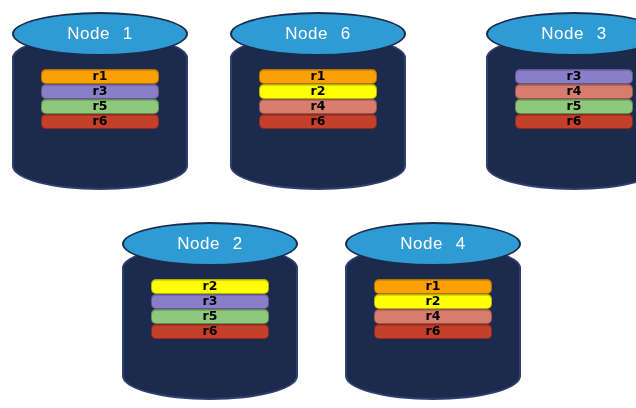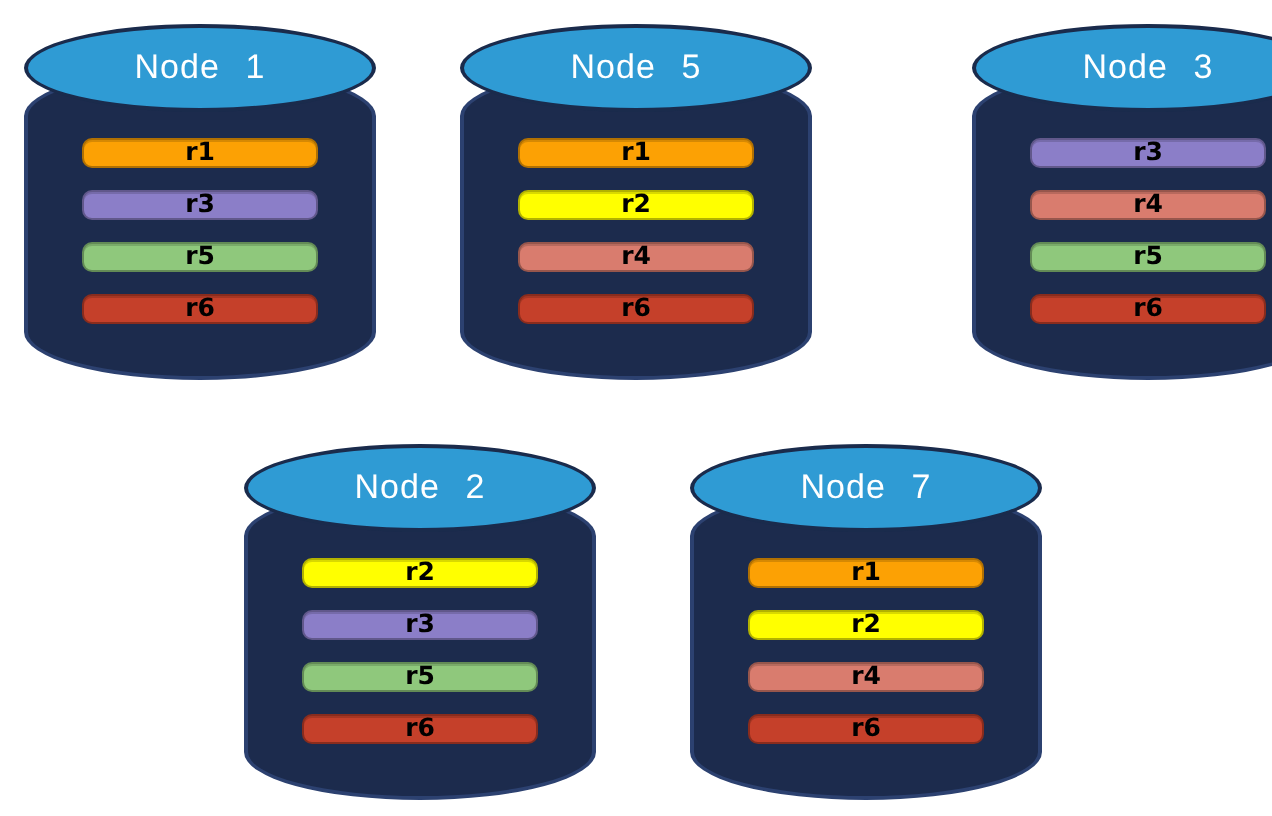--- a/index.html
+++ b/index.html
@@ -55,21 +55,20 @@
     letter-spacing: 0.5px;
     word-spacing: 0.45em;
     white-space: nowrap;
   }
   .bars {
     position: absolute;
     left: 29px; right: 29px;
     top: 57px;
     display: flex;
     flex-direction: column;
-    gap: 11px;
   }
   .bar {
     height: 15px;
     border-radius: 5px;
     border: 1px solid rgba(0,0,0,0.30);
     box-sizing: border-box;
     display: flex;
     align-items: center;
     justify-content: center;
     box-shadow: inset 0 1px 0 rgba(0,0,0,0.15);
@@ -104,21 +103,21 @@
         </div>
       <div class="bar" style="background: rgb(197, 64, 42);">
           <span>r6</span>
         </div>
     </div>
   </div>
 
   <div class="node pos-1">
     <div class="cyl-body"></div>
     <div class="cyl-top">
-      <span class="node-title">Node 5</span>
+      <span class="node-title">Node 6</span>
     </div>
     <div class="bars">
       <div class="bar" style="background: rgb(252, 161, 4);">
           <span>r1</span>
         </div>
       <div class="bar" style="background: rgb(255, 255, 0);">
           <span>r2</span>
         </div>
       <div class="bar" style="background: rgb(217, 124, 110);">
           <span>r4</span>
@@ -167,21 +166,21 @@
         </div>
       <div class="bar" style="background: rgb(197, 64, 42);">
           <span>r6</span>
         </div>
     </div>
   </div>
 
   <div class="node pos-4">
     <div class="cyl-body"></div>
     <div class="cyl-top">
-      <span class="node-title">Node 7</span>
+      <span class="node-title">Node 4</span>
     </div>
     <div class="bars">
       <div class="bar" style="background: rgb(252, 161, 4);">
           <span>r1</span>
         </div>
       <div class="bar" style="background: rgb(255, 255, 0);">
           <span>r2</span>
         </div>
       <div class="bar" style="background: rgb(217, 124, 110);">
           <span>r4</span>

